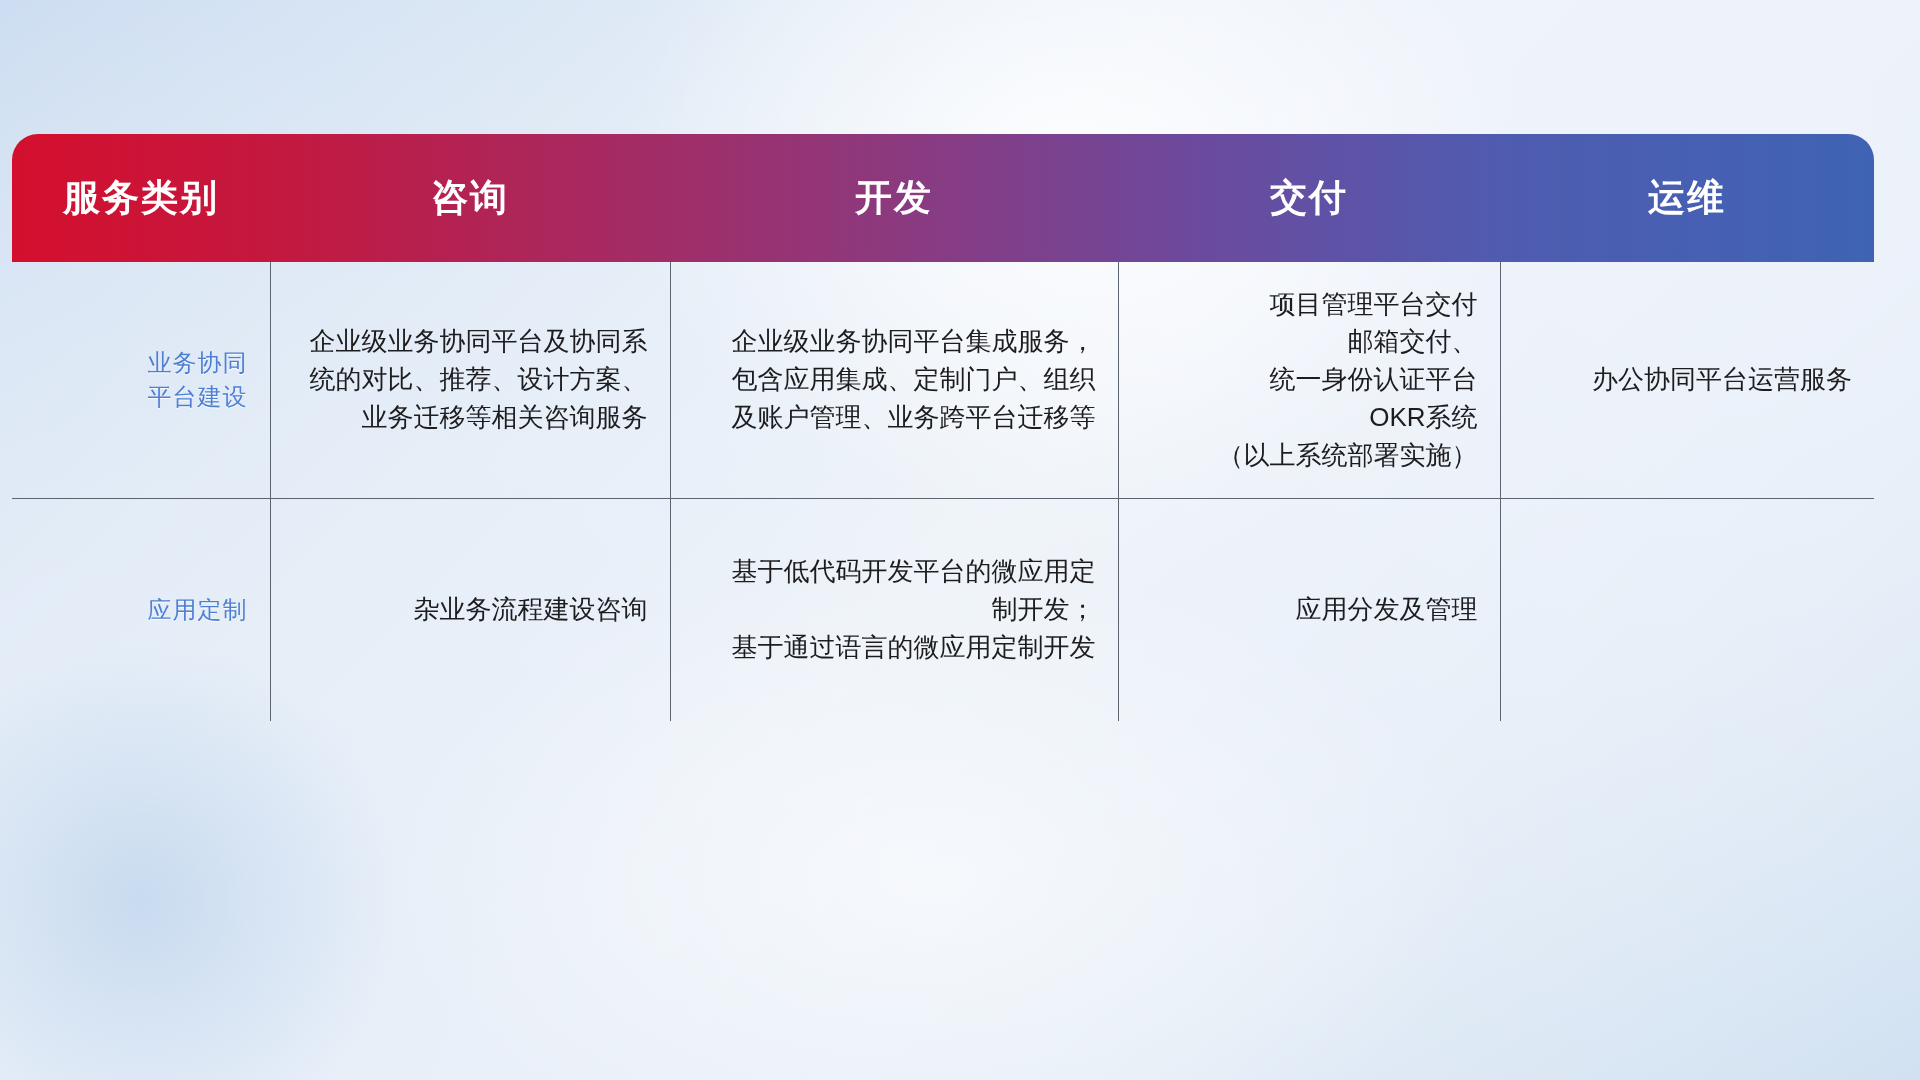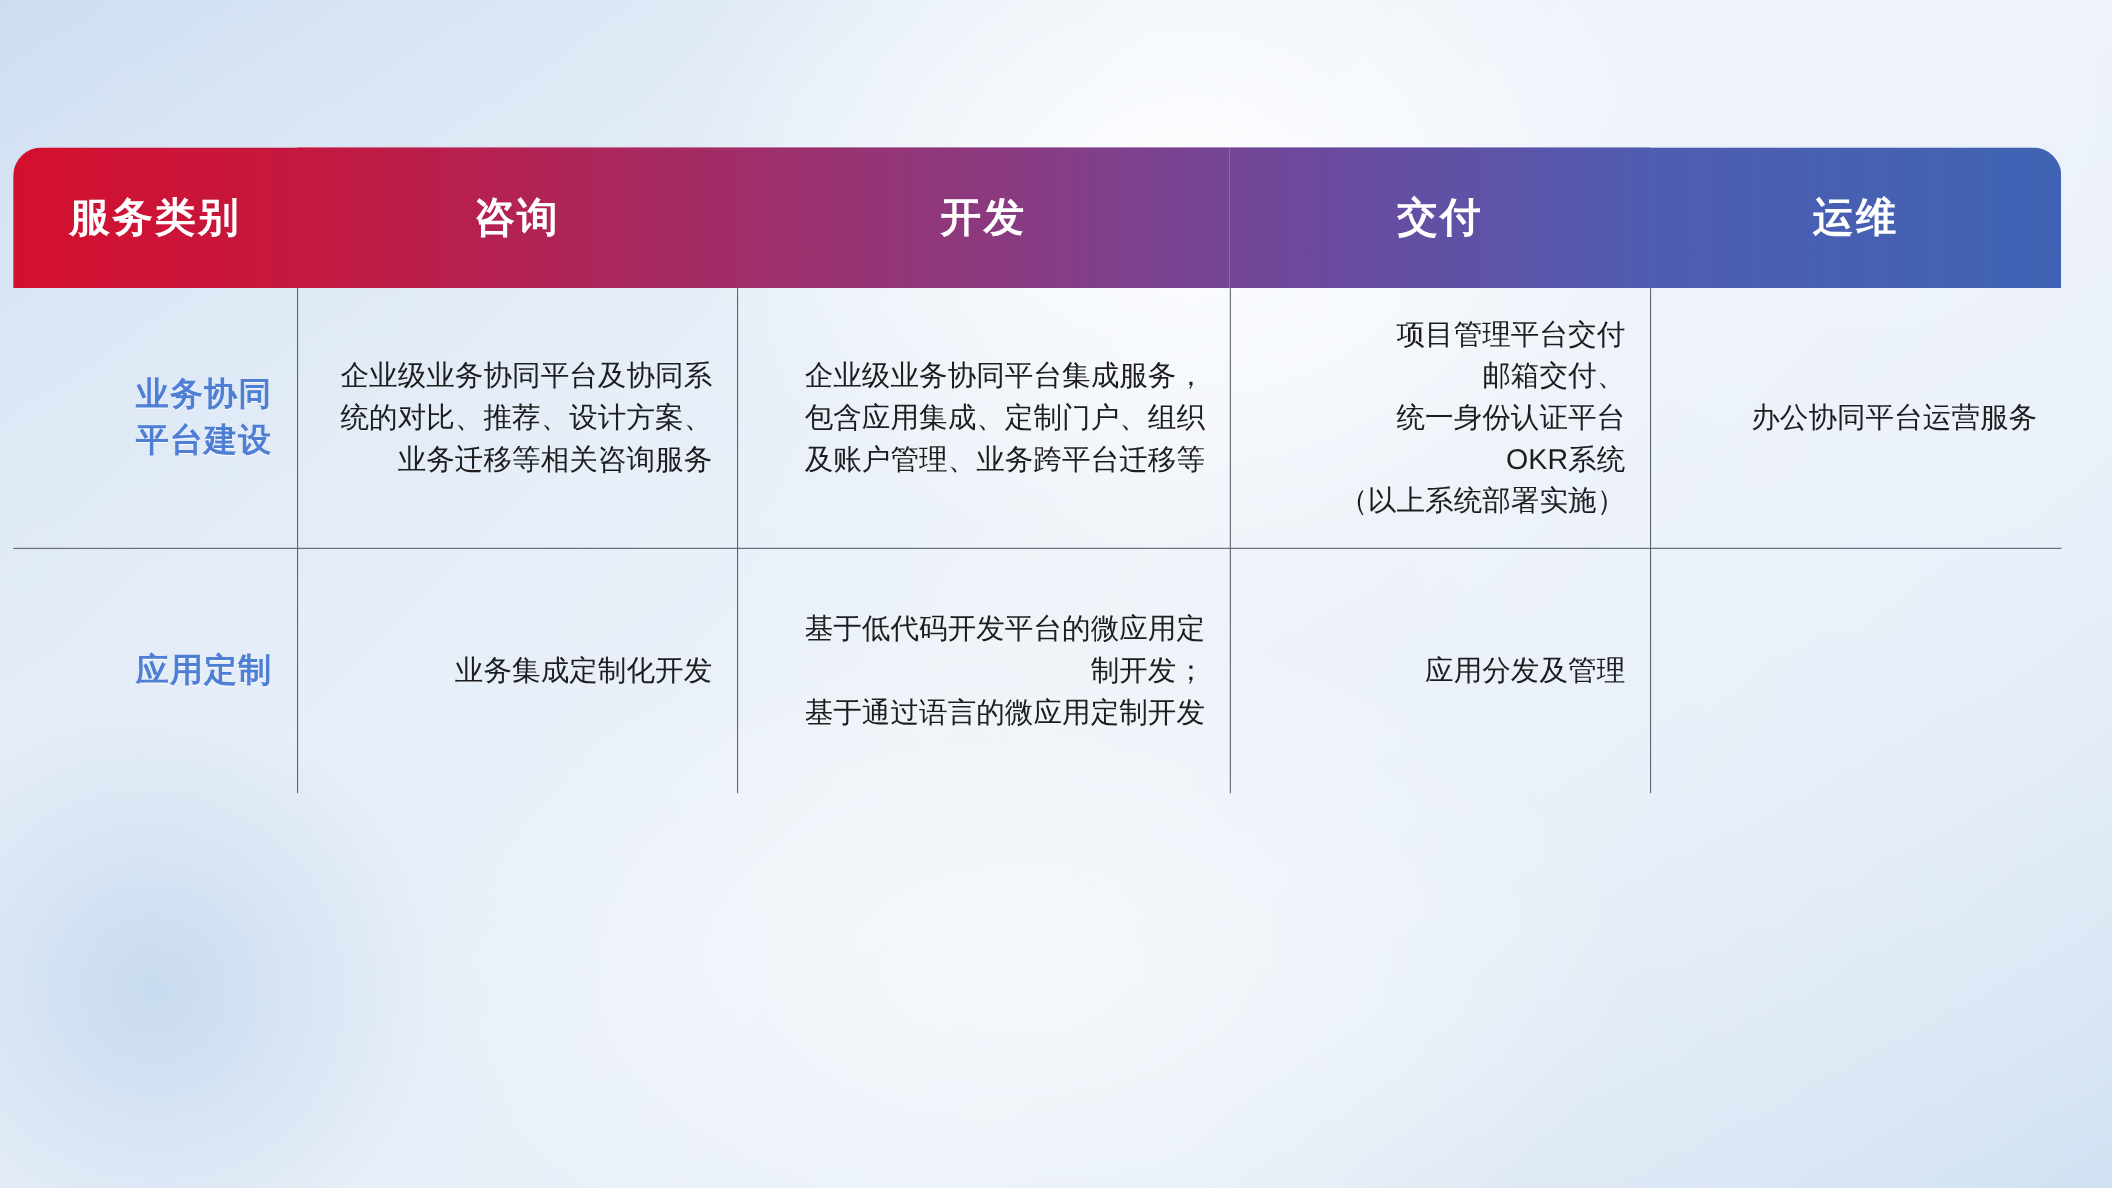--- a/index.html
+++ b/index.html
@@ -103,22 +103,22 @@
   tbody tr td:last-child {
     border-right: none;
     margin-top: 24px;
   }
   tbody tr:last-child td {
     border-bottom: none;
   }
 
   .cat {
     color: #4f7fd4;
-    font-weight: bold;
-    font-size: 30px;
+    font-weight: normal;
+    font-size: 24px;
     letter-spacing: 1px;
     line-height: 1.4;
   }
   .cat-shadow {
     text-shadow: 0 1px 0 rgba(255,255,255,0.85);
   }
 
   .row-1 td { height: 200px; }
   .row-2 td { height: 168px; }
   .row-3 td { height: 186px; }
@@ -171,21 +171,21 @@
 及账户管理、业务跨平台迁移等</td>
           <td class="cell-text">项目管理平台交付
 邮箱交付、
 统一身份认证平台
 OKR系统
 （以上系统部署实施）</td>
           <td class="cell-text">办公协同平台运营服务</td>
         </tr>
         <tr class="row-3">
           <td class="cat cat-shadow cell-text">应用定制</td>
-          <td class="cell-text">业务集成定制化开发</td>
+          <td class="cell-text">杂业务流程建设咨询</td>
           <td class="cell-text">基于低代码开发平台的微应用定
 制开发；
 基于通过语言的微应用定制开发</td>
           <td class="cell-text">应用分发及管理</td>
           <td class="cell-text cell-empty"></td>
         </tr>
       </tbody>
     </table>
   </div>
 </div>

